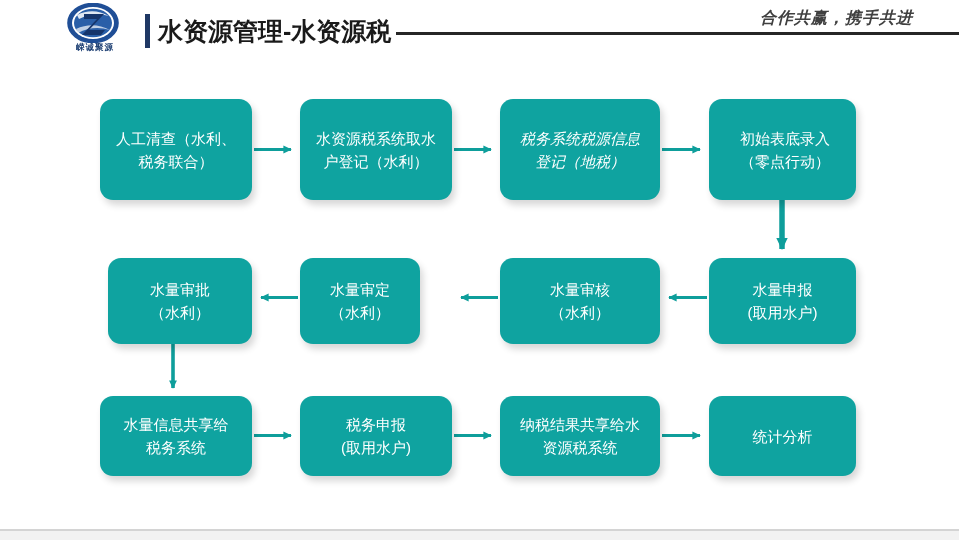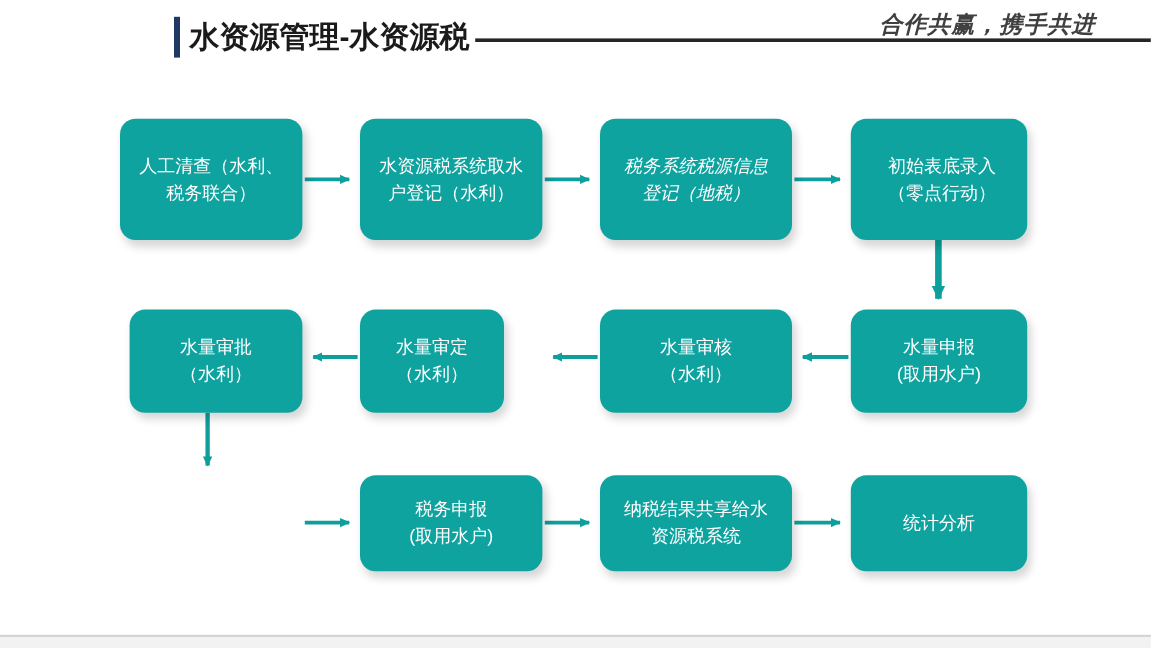--- a/index.html
+++ b/index.html
@@ -27,21 +27,21 @@
     position:absolute;left:158px;top:16px;
     font-size:25px;font-weight:bold;color:#1a1a1a;
     letter-spacing:0px;white-space:nowrap;line-height:30px;
   }
   #title-rule{
     position:absolute;left:396px;top:32px;width:563px;height:3px;
     background:#262626;
   }
   #tagline{
     position:absolute;right:46px;top:8px;
-    font-size:19px;font-style:italic;font-weight:bold;color:#404040;
+    font-size:16px;font-style:italic;font-weight:bold;color:#404040;
     white-space:nowrap;letter-spacing:1px;
   }
 
   
   #flow{position:absolute;left:0;top:0;width:959px;height:540px;}
   #flow-svg{position:absolute;left:0;top:0;}
 
   .node{
     position:absolute;
     background:#0FA3A0;
@@ -75,20 +75,32 @@
 
   
   #footer-rule{position:absolute;left:0;top:529px;width:959px;height:2px;background:#d4d4d4;}
   #footer-band{position:absolute;left:0;top:531px;width:959px;height:9px;background:#f2f2f2;}
 </style>
 </head>
 <body>
 
 <div id="header">
 
+  <div id="logo">
+    <svg id="logo-mark" viewBox="0 0 52 40">
+      <ellipse cx="26" cy="20" rx="25" ry="19.5" fill="#1f4e96"></ellipse>
+      <ellipse cx="26" cy="20" rx="21" ry="16" fill="#ffffff"></ellipse>
+      <ellipse cx="26" cy="20" rx="19" ry="14.3" fill="#2a5fa8"></ellipse>
+      <path d="M10 12 Q26 4 42 13 Q26 9 12 16 Z" fill="#ffffff" opacity="0.85"></path>
+      <path d="M9 26 Q26 18 43 27 Q26 22 11 30 Z" fill="#ffffff" opacity="0.7"></path>
+      <path d="M17 11 H37 L22 27 H38 L34 32 H15 L30 16 H17 Z" fill="#16356b"></path>
+      <ellipse cx="26" cy="20" rx="25" ry="19.5" fill="none" stroke="#1f4e96" stroke-width="1.6"></ellipse>
+    </svg>
+    <div id="logo-text">嵘诚聚源</div>
+  </div>
 
   <div id="title-bar"></div>
   <div id="title">水资源管理-水资源税</div>
   <div id="title-rule"></div>
   <div id="tagline">合作共赢，携手共进</div>
 </div>
 
 <div id="flow">
 
   <svg id="flow-svg" width="959" height="540">
@@ -129,20 +141,22 @@
 
   <div class="node" id="n5">水量审批
 （水利）</div>
   <div class="node" id="n6">水量审定
 （水利）</div>
   <div class="node" id="n7">水量审核
 （水利）</div>
   <div class="node" id="n8">水量申报
 (取用水户)</div>
 
+  <div class="node" id="n9">水量信息共享给
+税务系统</div>
   <div class="node" id="n10">税务申报
 (取用水户)</div>
   <div class="node" id="n11">纳税结果共享给水
 资源税系统</div>
   <div class="node" id="n12">统计分析</div>
 </div>
 
 <div id="footer-rule"></div>
 <div id="footer-band"></div>
 

